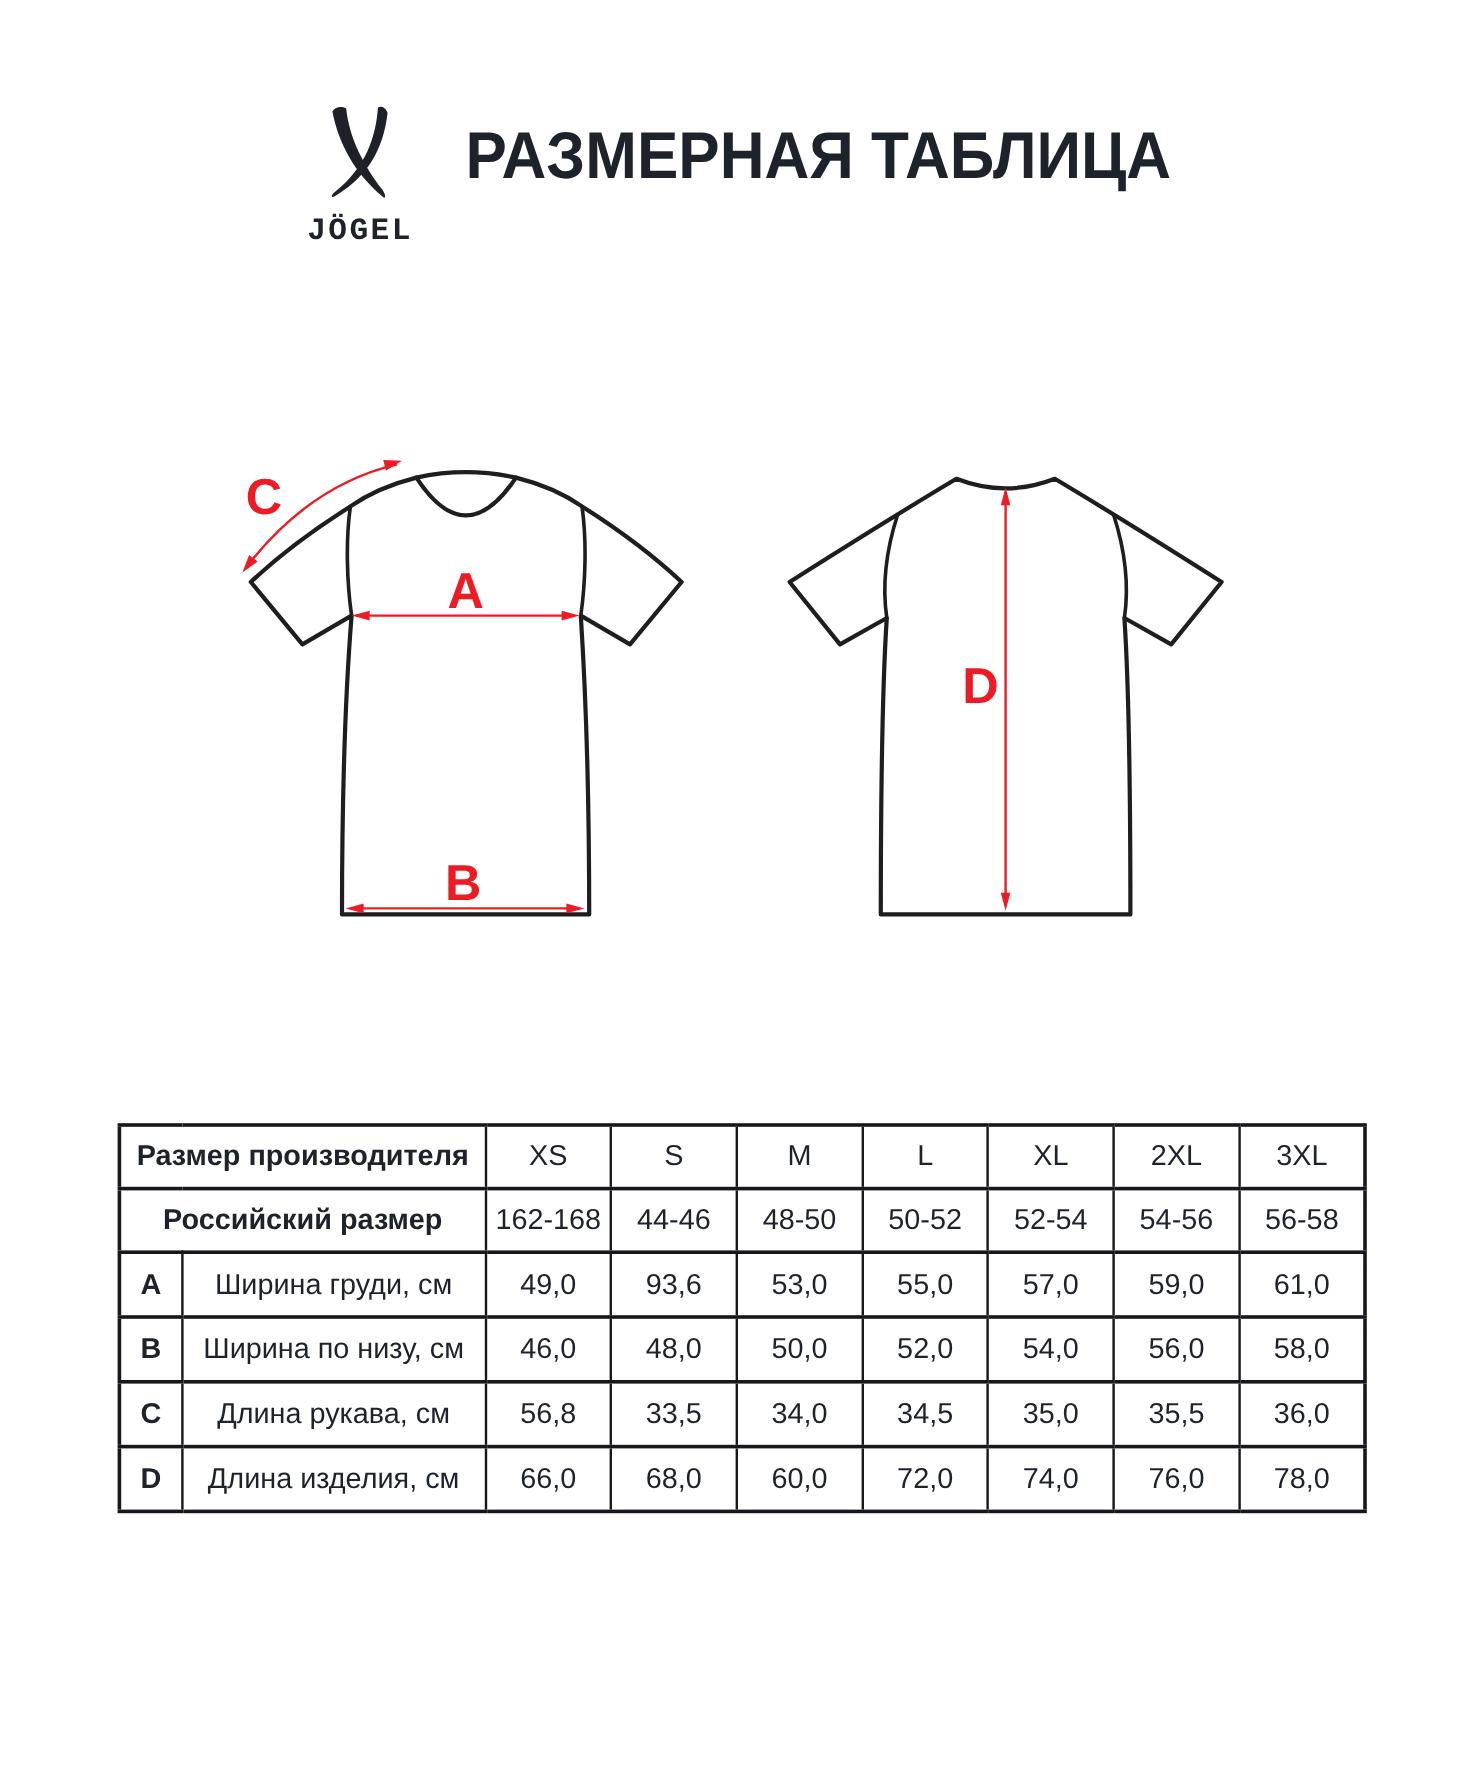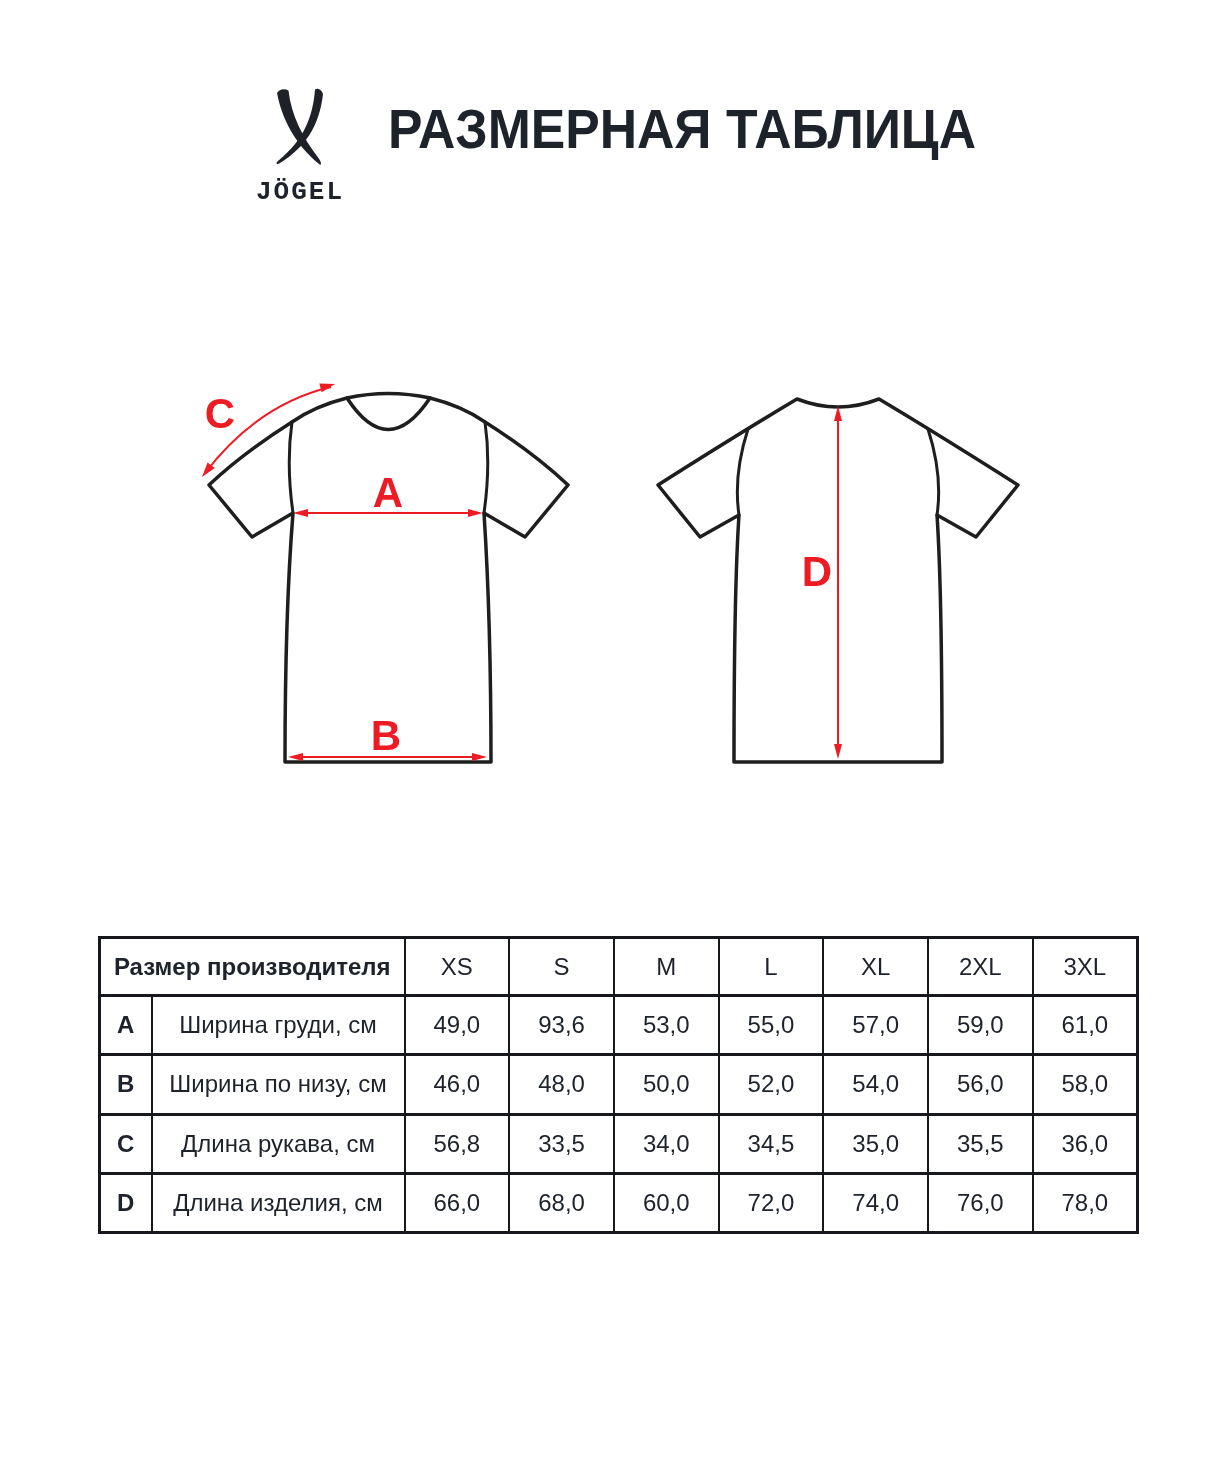--- a/index.html
+++ b/index.html
@@ -137,20 +137,30 @@
         <tr class="hdr-row">
           <td class="hdr-label" colspan="2">Размер производителя</td>
           <td>XS</td>
           <td>S</td>
           <td>M</td>
           <td>L</td>
           <td>XL</td>
           <td>2XL</td>
           <td>3XL</td>
         </tr>
+        <tr class="hdr-row">
+          <td class="hdr-label" colspan="2">Российский размер</td>
+          <td>162-168</td>
+          <td>44-46</td>
+          <td>48-50</td>
+          <td>50-52</td>
+          <td>52-54</td>
+          <td>54-56</td>
+          <td>56-58</td>
+        </tr>
         <tr class="data-row">
           <td class="letter-cell">A</td>
           <td class="measure-label">Ширина груди, см</td>
           <td>49,0</td>
           <td>93,6</td>
           <td>53,0</td>
           <td>55,0</td>
           <td>57,0</td>
           <td>59,0</td>
           <td>61,0</td>

